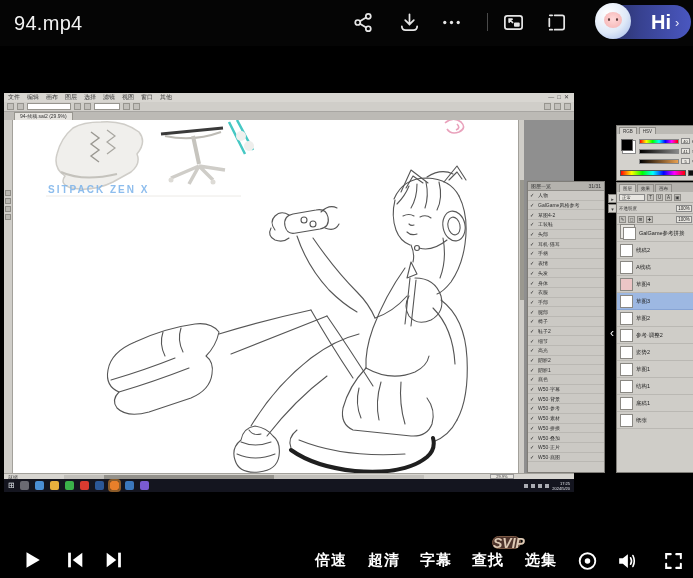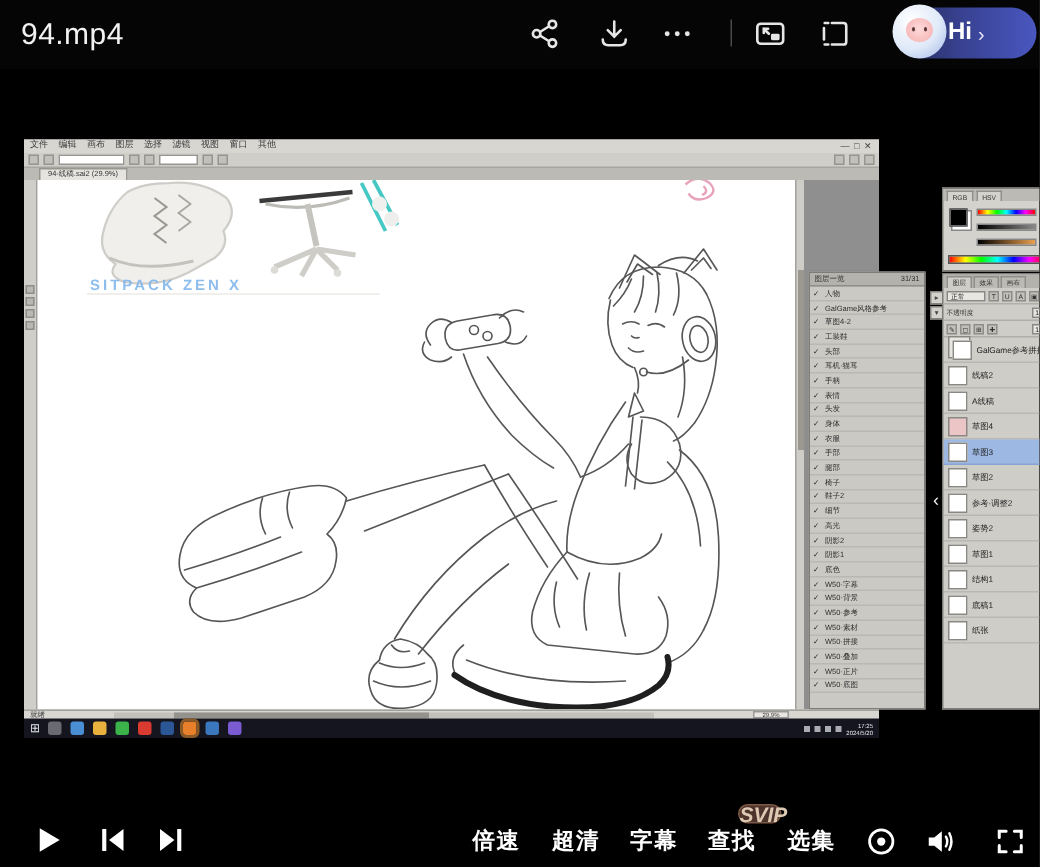--- a/index.html
+++ b/index.html
@@ -15,25 +15,25 @@
   .tb-sep { position:absolute; top:13px; left:487px; width:1px; height:18px; background:#4a4a4a; }
   .hi-pill { position:absolute; top:5px; left:597px; width:94px; height:34px; border-radius:17px;
              background:linear-gradient(90deg,#232a52 0%,#37418f 45%,#4a57c0 100%);
              display:flex; align-items:center; }
   .hi-avatar { position:relative; width:36px; height:36px; margin-left:-2px; margin-top:-2px; border-radius:50%;
                background:radial-gradient(circle at 35% 30%, #ffffff 0%, #dfe9f8 55%, #9fb6e8 100%);
                overflow:hidden; flex:0 0 auto; }
   .hi-face { position:absolute; left:9px; top:9px; width:18px; height:16px; border-radius:50%;
              background:radial-gradient(circle at 50% 45%, #ffd9d9 0%, #f7bcbc 70%, #f0a8ae 100%); }
   .hi-eye { position:absolute; top:15px; width:2px; height:3px; background:#5a3a3a; border-radius:50%; }
-  .hi-label { color:#fff; font-size:16px; font-weight:bold; margin-left:1px; }
+  .hi-label { color:#fff; font-size:20px; font-weight:bold; margin-left:20px; }
   .hi-chev { color:#e8e8f8; font-size:13px; margin-left:4px; }
 
   
-  .video-frame { position:absolute; top:93px; left:16px; width:570px; height:399px; background:#e5e5e5; }
+  .video-frame { position:absolute; top:93px; left:4px; width:570px; height:399px; background:#0ea5e9; }
   .menubar { position:absolute; top:0; left:0; right:0; height:9px; background:#d8d6d1;
              display:flex; gap:7px; align-items:center; padding:0 4px;
              font-size:6px; color:#3a3a3a; line-height:9px; }
   .winctl { position:absolute; right:2px; top:0; font-size:6px; color:#444; letter-spacing:3px; }
   .toolbar { position:absolute; top:9px; left:0; right:0; height:10px; background:#d0cec9;
              border-bottom:1px solid #a8a6a2; display:flex; align-items:center; gap:3px; padding:0 3px; }
   .tw { width:7px; height:7px; background:#c2c0bb; border:1px solid #97958f; }
   .tw-in { width:44px; height:7px; background:#fff; border:1px solid #97958f; }
   .tw-right { margin-left:auto; display:flex; gap:3px; }
   .tabrow { position:absolute; top:19px; left:0; right:0; height:8px; background:#bcbab5; }

